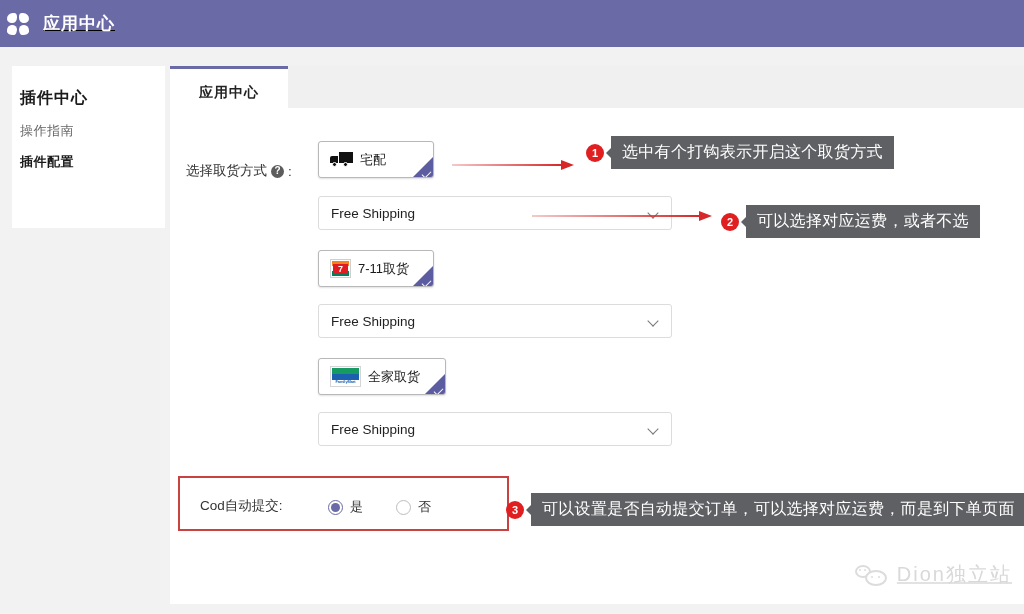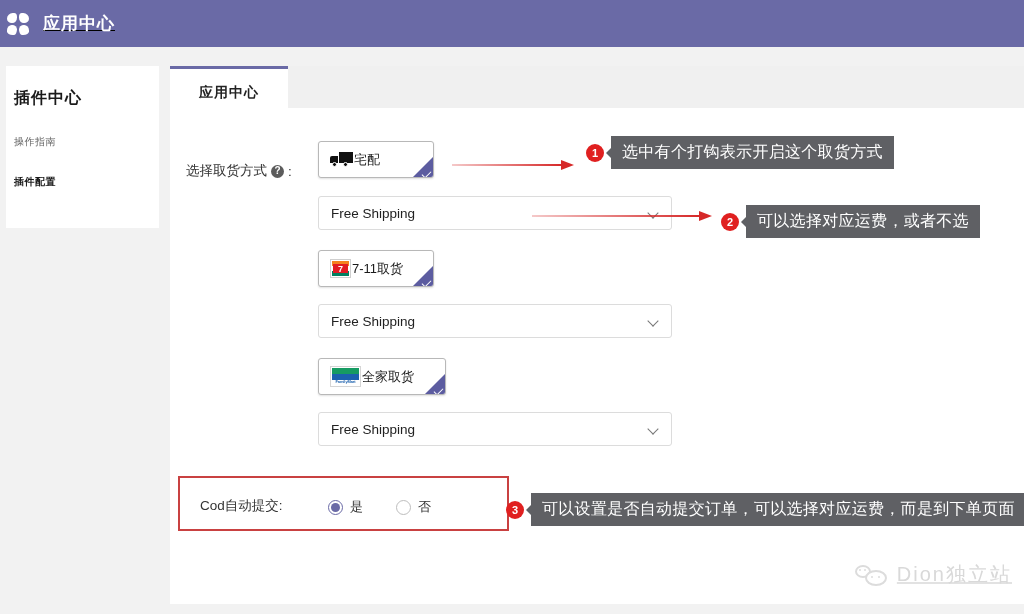--- a/index.html
+++ b/index.html
@@ -27,26 +27,26 @@
   .logo-grid i:nth-child(2) { border-radius: 30% 60% 50% 50% / 40% 60% 45% 55%; }
   .logo-grid i:nth-child(3) { border-radius: 50% 50% 30% 60% / 55% 45% 60% 40%; }
   .logo-grid i:nth-child(4) { border-radius: 50% 50% 60% 30% / 45% 55% 40% 60%; }
   .topbar-title {
     margin-left: 12px; color: #ffffff; font-size: 17px; font-weight: bold;
     letter-spacing: 1px;
   }
 
   
   .sidebar {
-    position: absolute; left: 6px; top: 66px; width: 153px; height: 162px;
+    position: absolute; left: 12px; top: 66px; width: 153px; height: 162px;
     background: #ffffff;
     padding: 22px 0 0 8px;
   }
   .sidebar-title { font-size: 16px; font-weight: bold; color: #1a1a1a; letter-spacing: 1px; }
-  .sidebar-item { font-size: 10px; color: #666; margin-top: 26px; letter-spacing: .5px; }
+  .sidebar-item { font-size: 13px; color: #666; margin-top: 13px; letter-spacing: .5px; }
   .sidebar-item.active { color: #1a1a1a; font-weight: bold; font-family: Liberation Mono, monospace; }
 
   
   .main-panel {
     position: absolute; left: 170px; top: 66px; width: 854px; height: 548px;
     background: #ffffff;
   }
   .tabbar { position: relative; height: 50px; border-bottom: 1px solid #fff; }
   .tab {
     position: absolute; left: 0; top: 0; width: 118px; height: 50px;
@@ -68,21 +68,21 @@
   .help-icon {
     display: inline-flex; align-items: center; justify-content: center;
     width: 13px; height: 13px; border-radius: 50%;
     background: #5c5c5c; color: #fff; font-size: 10px; font-weight: bold;
     line-height: 1;
   }
 
   .method-card {
     position: absolute; width: 116px; height: 37px;
     background: #ffffff; border: 1px solid #b8b8b8; border-radius: 3px;
-    display: flex; align-items: center; gap: 1px; padding-left: 11px;
+    display: flex; align-items: center; gap: 7px; padding-left: 11px;
     overflow: hidden;
     box-shadow: 0 1px 2px rgba(0,0,0,.12);
   }
   .method-card .m-label { font-size: 13px; color: #1a1a1a; white-space: nowrap; }
   .check-corner {
     position: absolute; right: 0; bottom: 0; width: 0; height: 0;
     border-left: 20px solid transparent; border-bottom: 20px solid #5c5ca0;
   }
   .check-mark {
     position: absolute; right: 2px; bottom: 1px;

